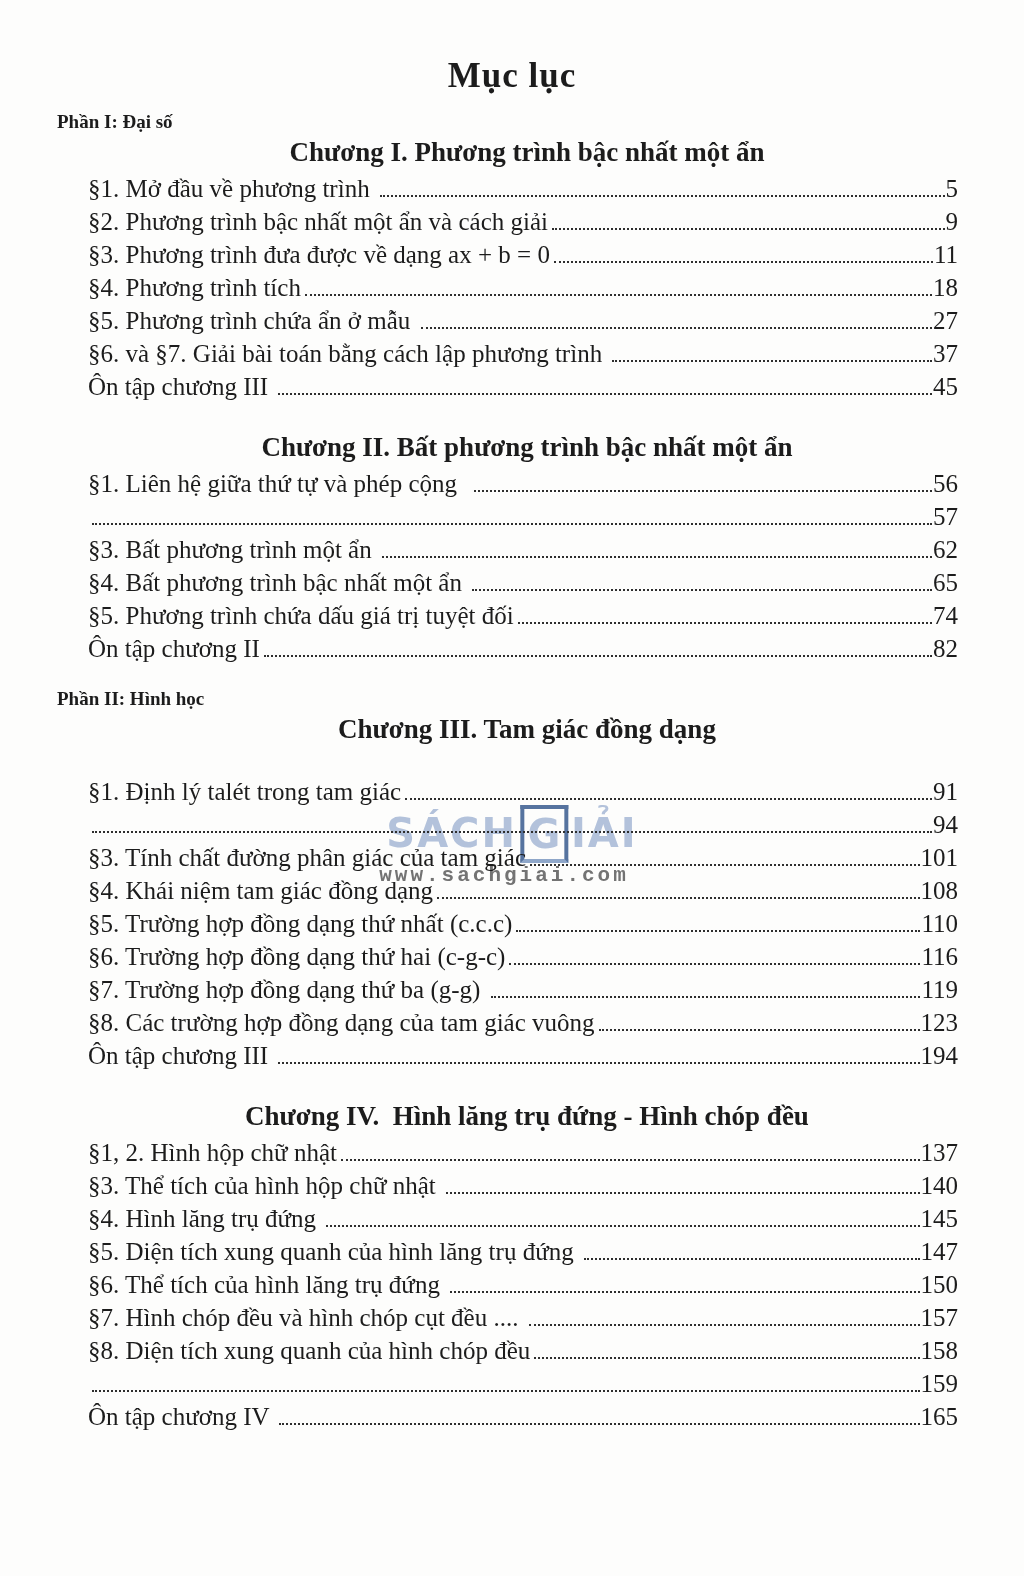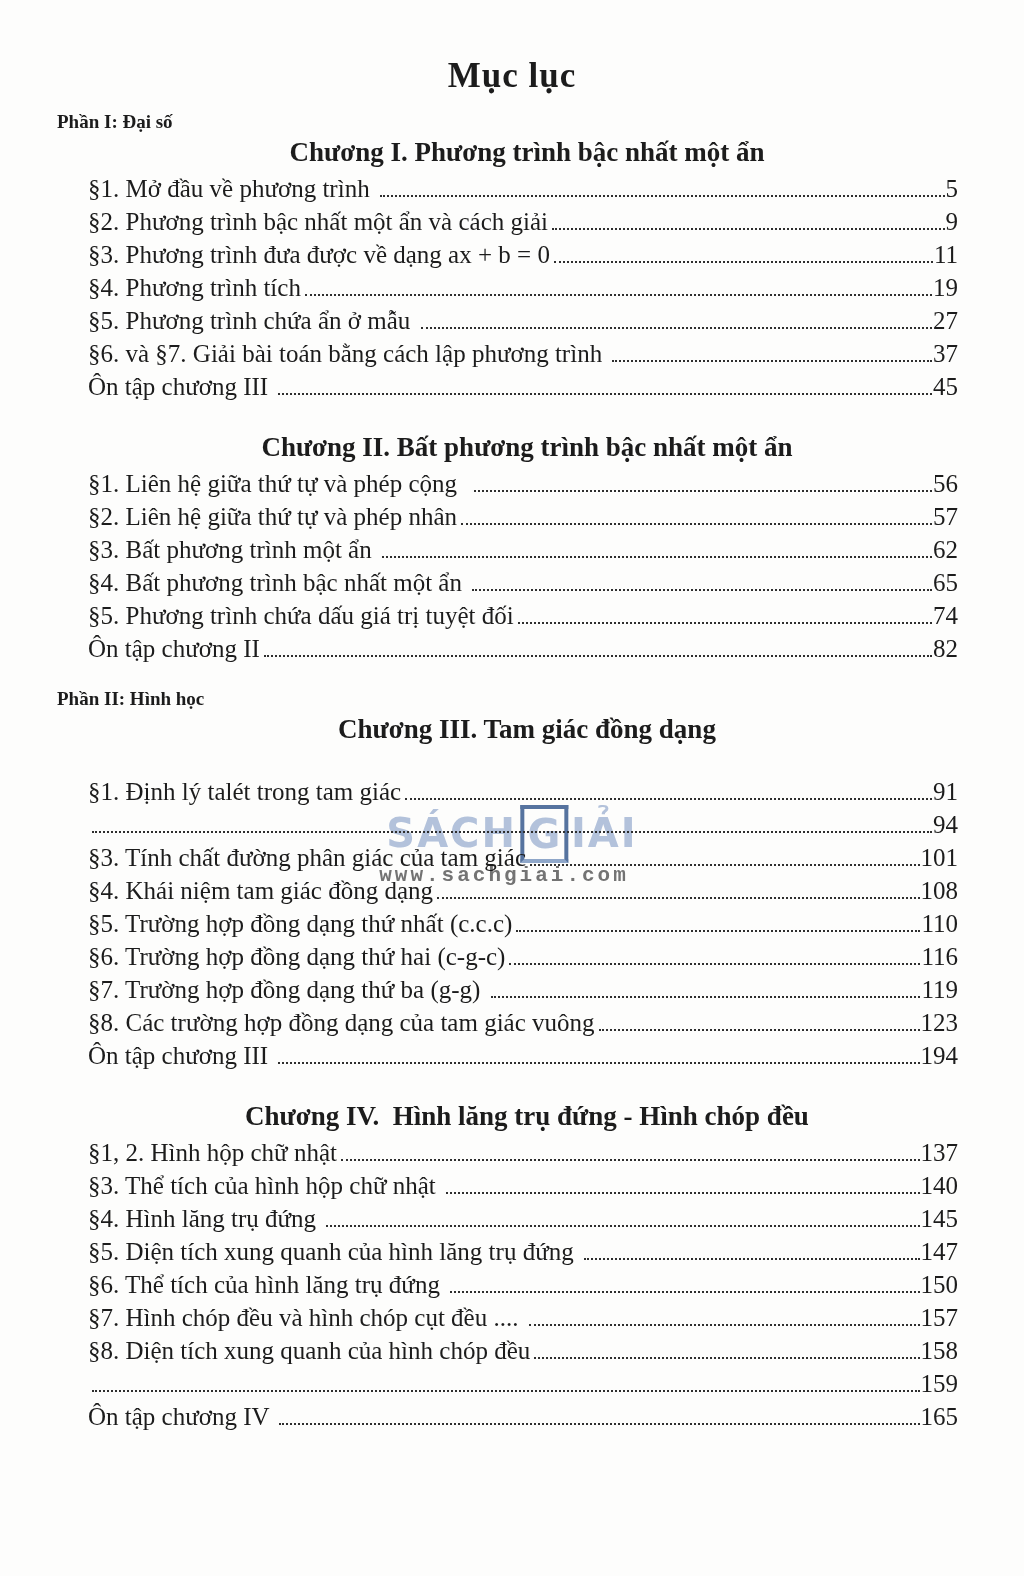--- a/index.html
+++ b/index.html
@@ -144,21 +144,21 @@
     <span class="toc-page">9</span>
   </div>
         <div class="toc-row">
     <span class="toc-label">§3. Phương trình đưa được về dạng ax + b = 0</span>
     <span class="toc-dots"></span>
     <span class="toc-page">11</span>
   </div>
         <div class="toc-row">
     <span class="toc-label">§4. Phương trình tích</span>
     <span class="toc-dots"></span>
-    <span class="toc-page">19</span>
+    <span class="toc-page">18</span>
   </div>
         <div class="toc-row">
     <span class="toc-label">§5. Phương trình chứa ẩn ở mẫu </span>
     <span class="toc-dots"></span>
     <span class="toc-page">27</span>
   </div>
         <div class="toc-row">
     <span class="toc-label">§6. và §7. Giải bài toán bằng cách lập phương trình </span>
     <span class="toc-dots"></span>
     <span class="toc-page">37</span>
@@ -170,21 +170,20 @@
   </div>
       </div>
       <div class="chapter-heading">Chương II. Bất phương trình bậc nhất một ẩn</div>
       <div class="chapter-items" id="chapter-1">
         <div class="toc-row">
     <span class="toc-label">§1. Liên hệ giữa thứ tự và phép cộng  </span>
     <span class="toc-dots"></span>
     <span class="toc-page">56</span>
   </div>
         <div class="toc-row">
-    <span class="toc-label">§2. Liên hệ giữa thứ tự và phép nhân</span>
     <span class="toc-dots"></span>
     <span class="toc-page">57</span>
   </div>
         <div class="toc-row">
     <span class="toc-label">§3. Bất phương trình một ẩn </span>
     <span class="toc-dots"></span>
     <span class="toc-page">62</span>
   </div>
         <div class="toc-row">
     <span class="toc-label">§4. Bất phương trình bậc nhất một ẩn </span>

